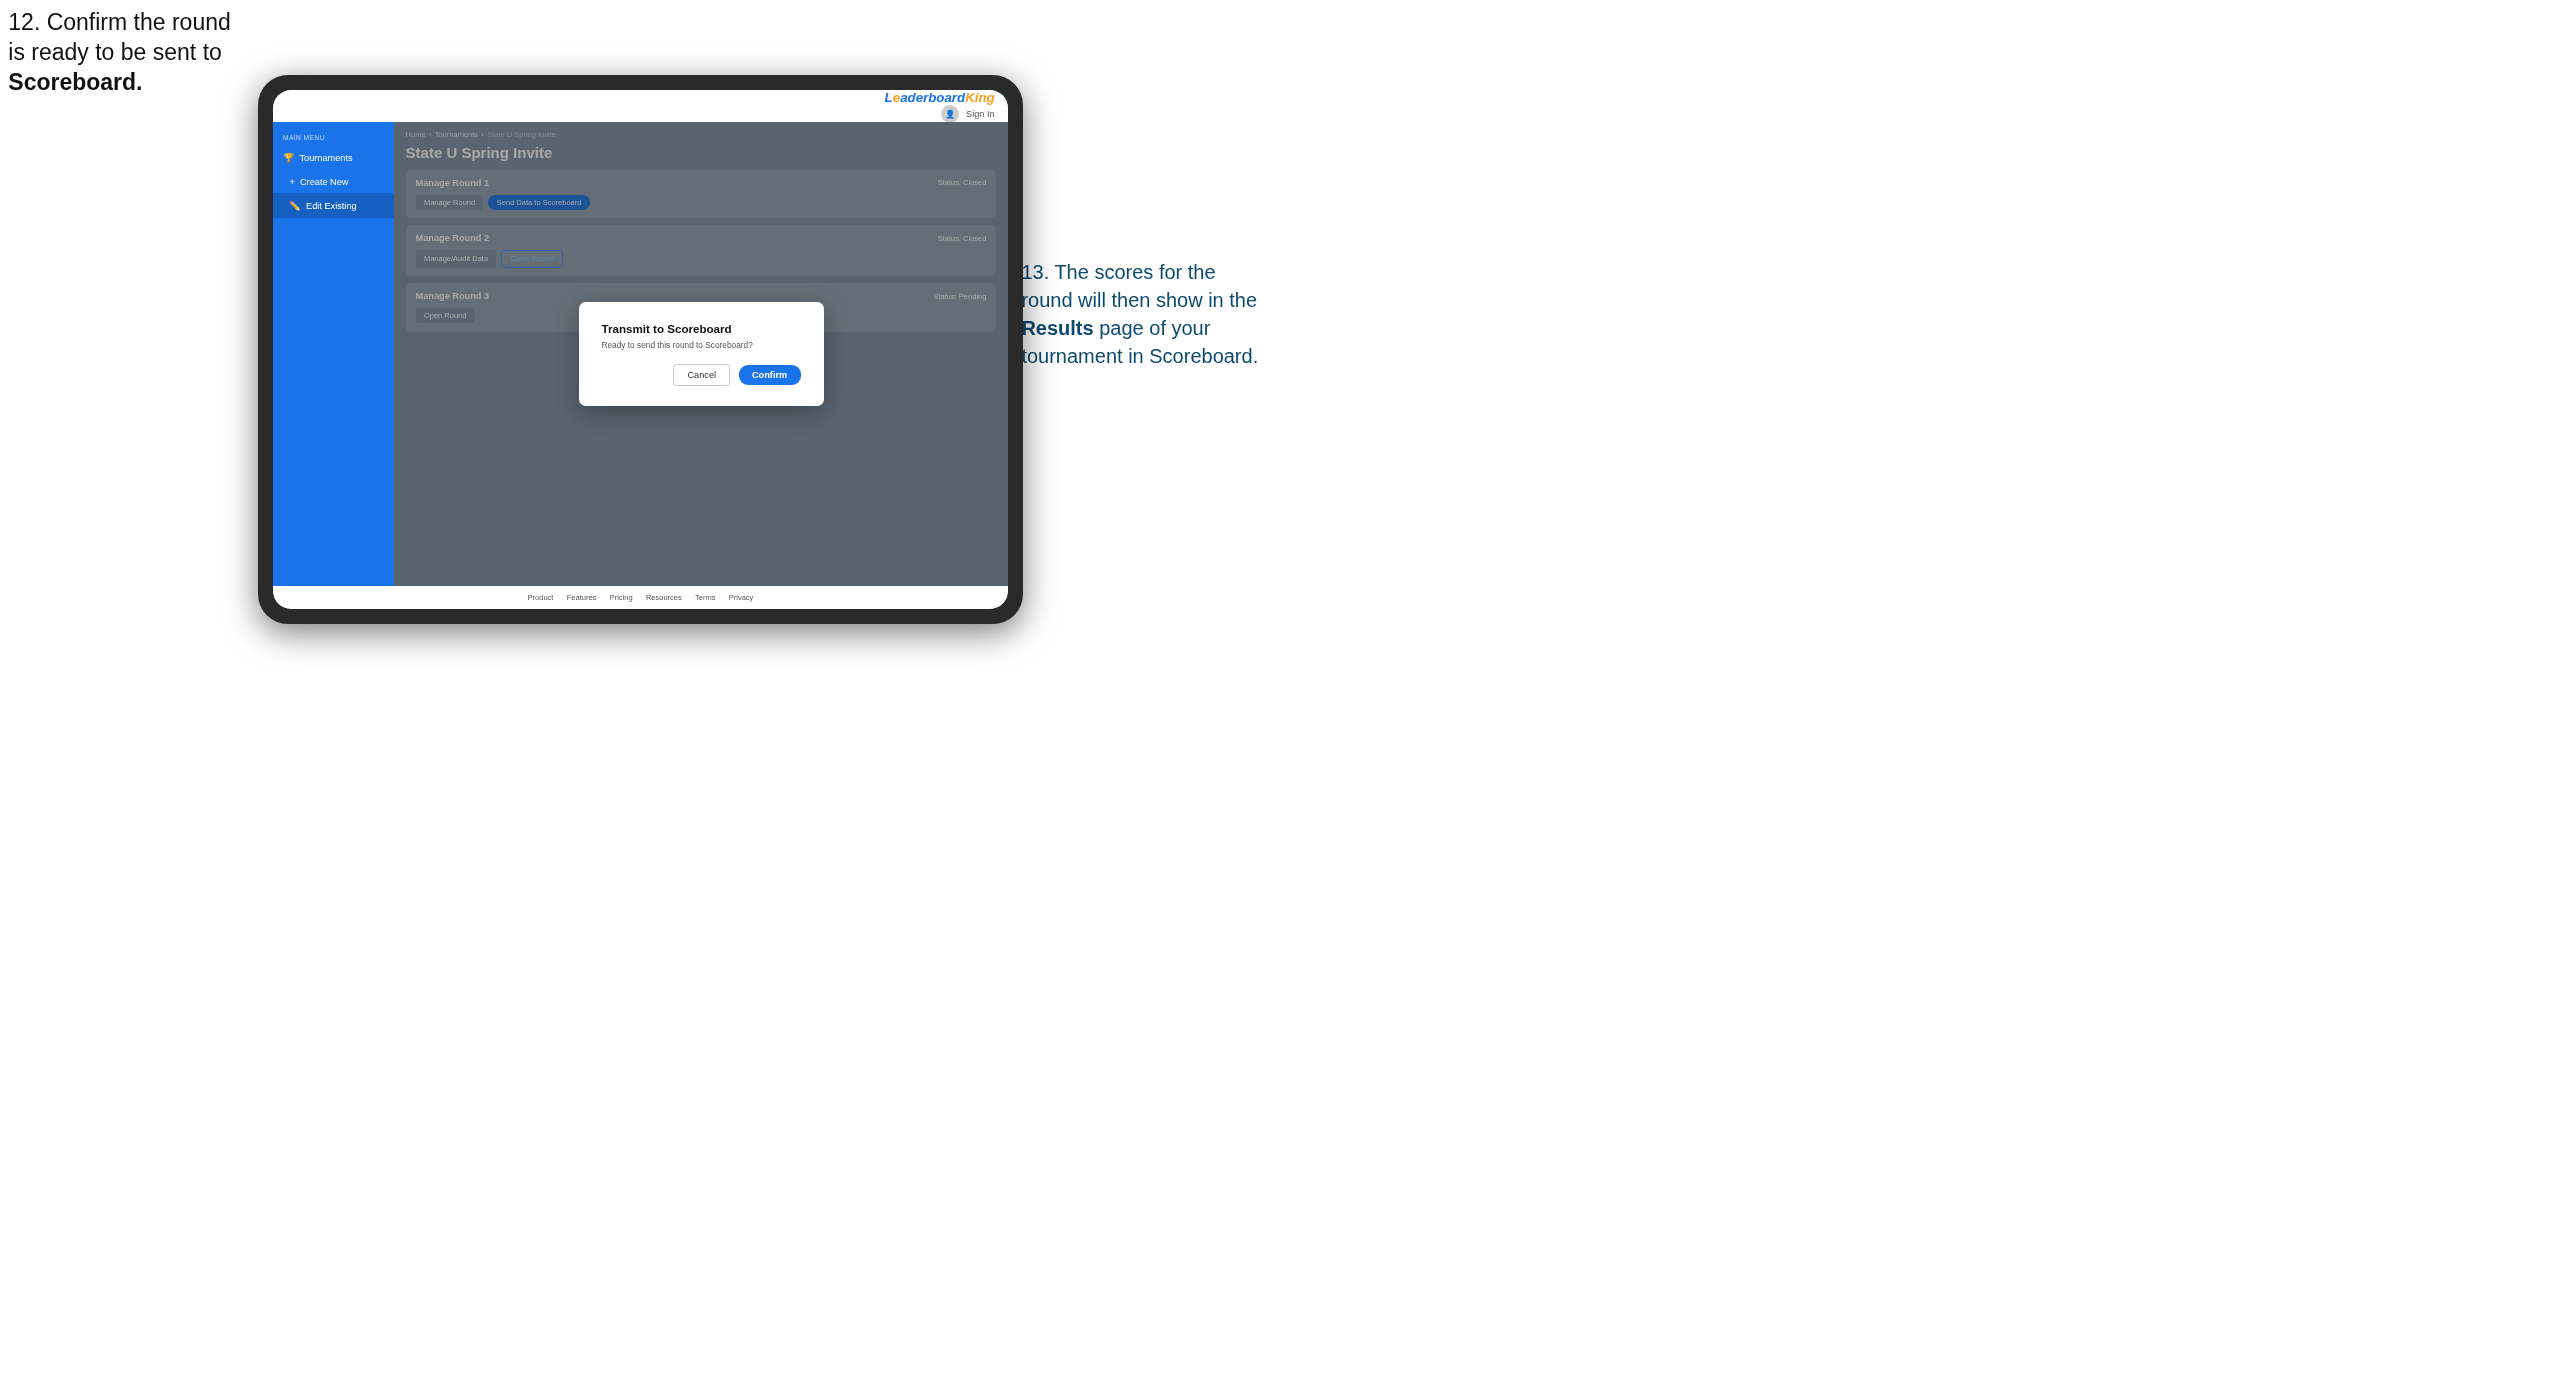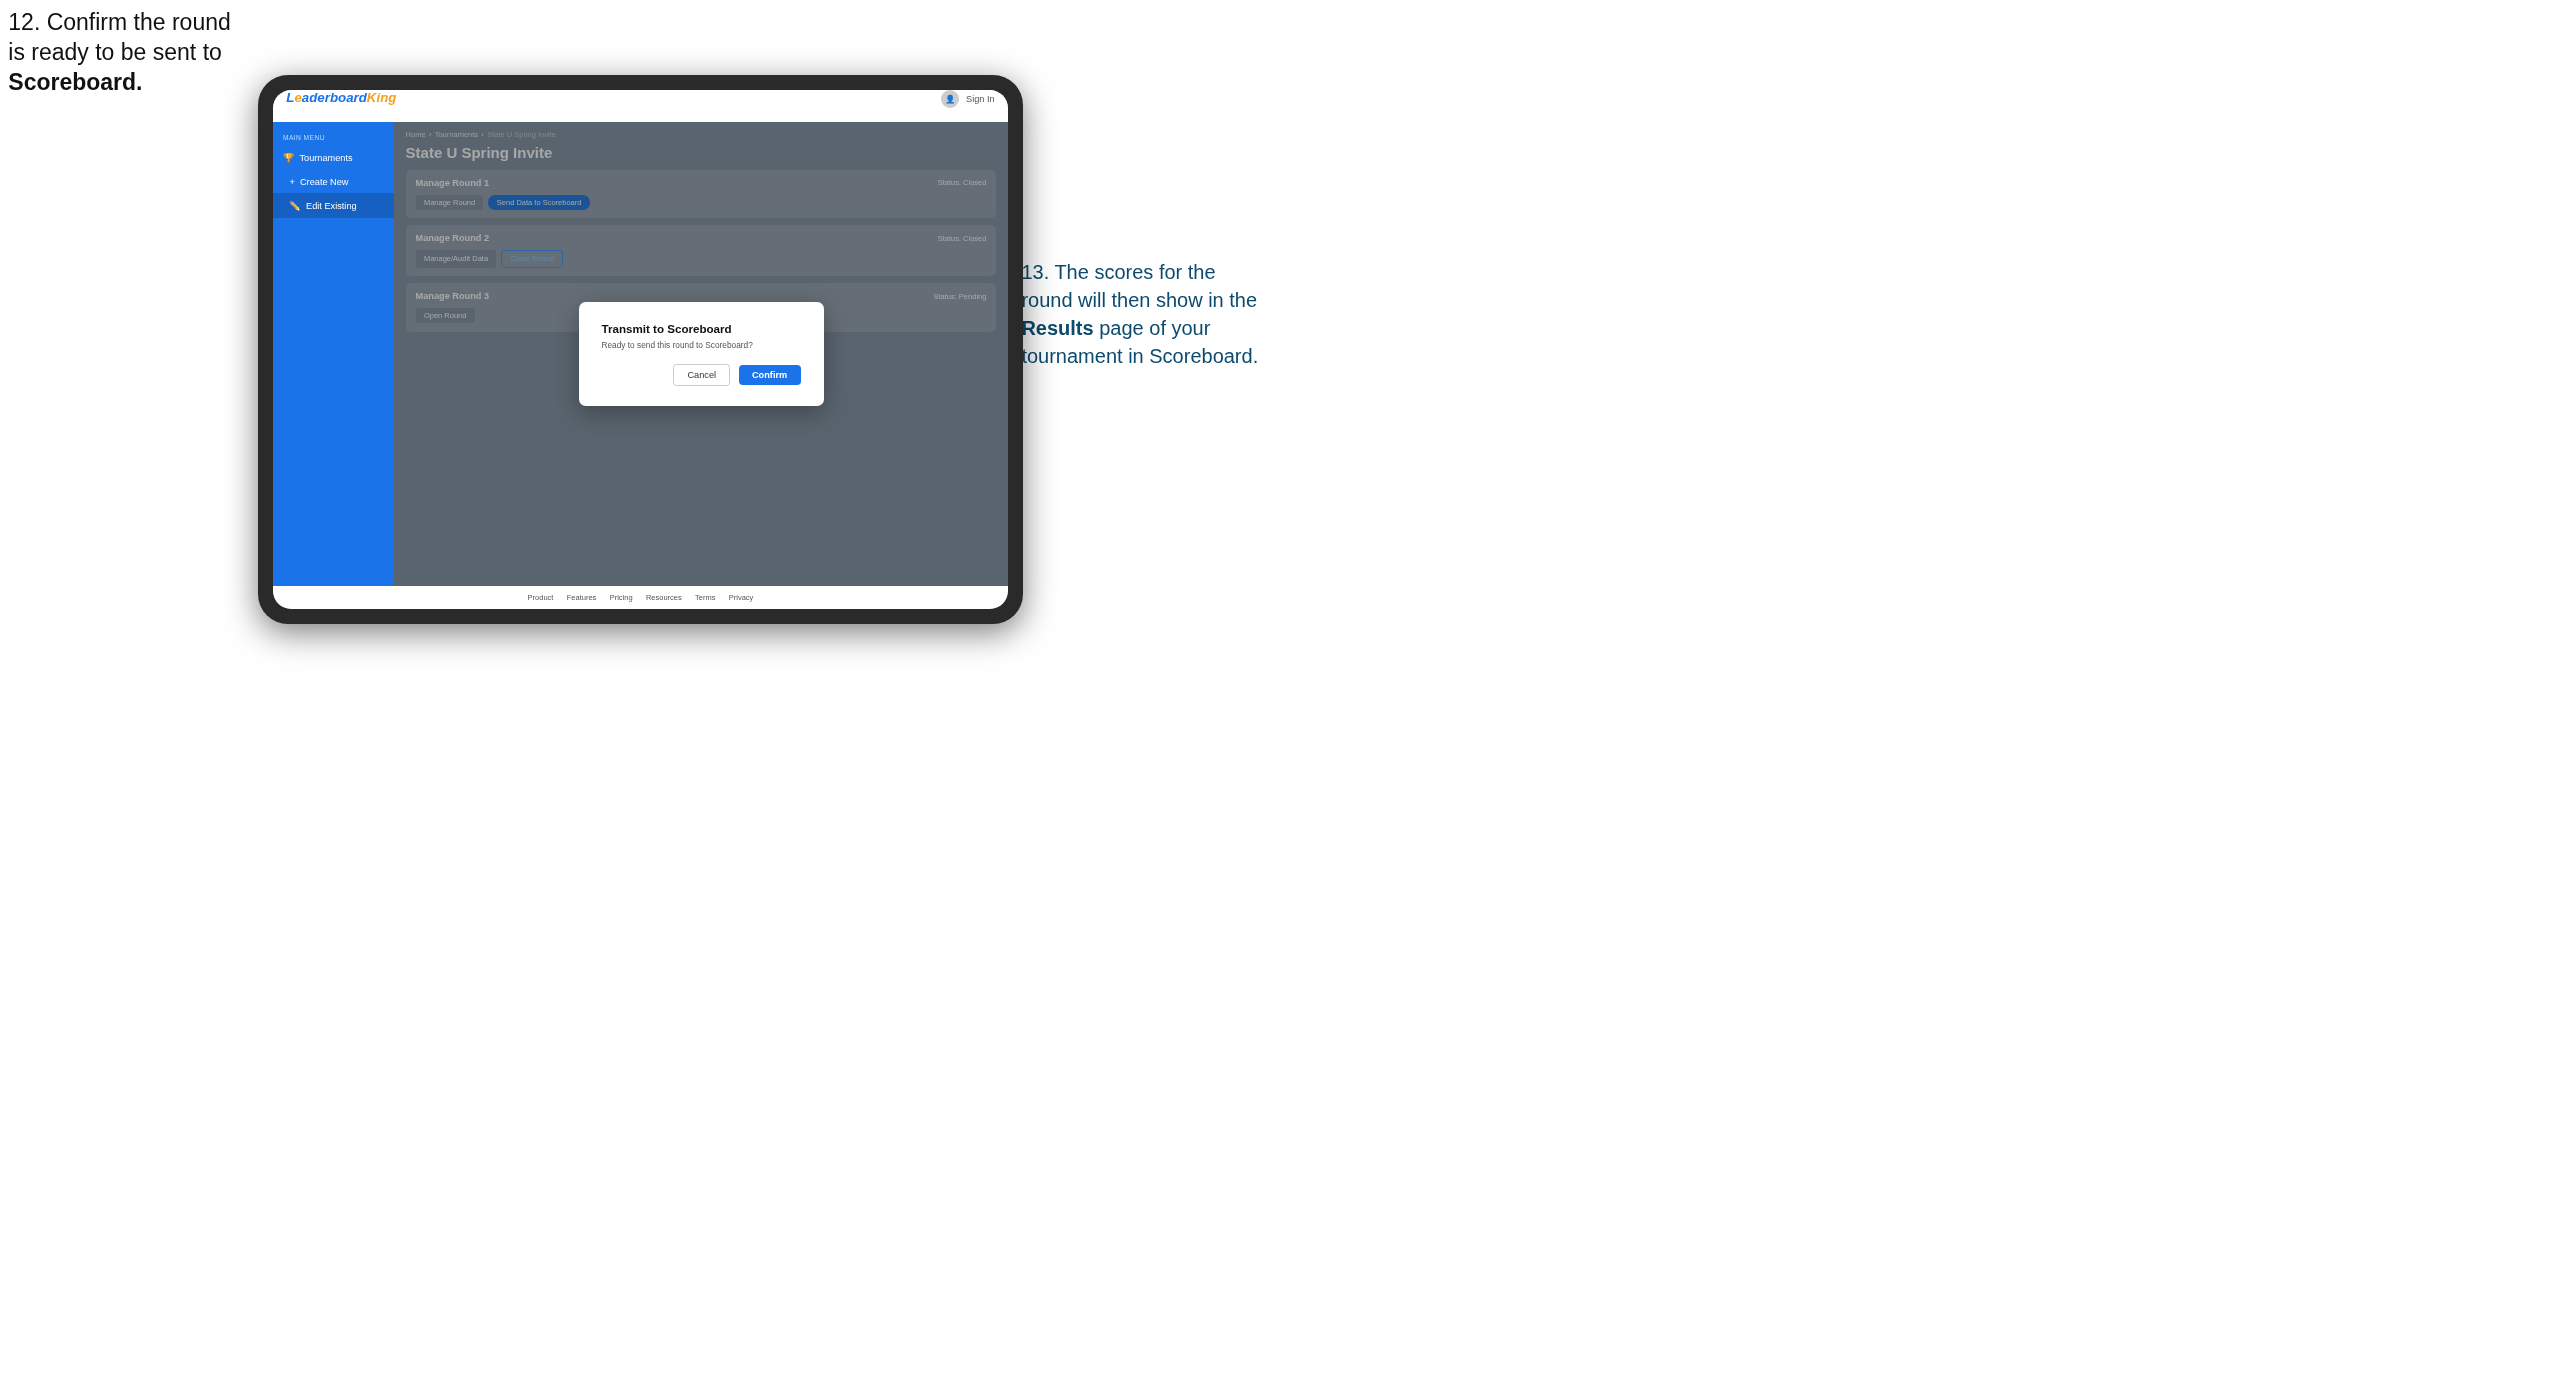--- a/index.html
+++ b/index.html
@@ -66,24 +66,25 @@
       position: relative;
       display: flex;
       flex-direction: column;
     }
 
     
     .top-nav {
       background: #ffffff;
       height: 32px;
       display: flex;
-      align-items: flex-start;
+      align-items: flex-end;
       justify-content: space-between;
       padding: 0 13.3px;
       flex-shrink: 0;
+      flex-direction: column;
     }
 
     .logo-area {
       display: flex;
       align-items: center;
     }
     .logo-text {
       font-size: 13.3px;
       font-weight: 700;
       color: #1a73e8;
@@ -285,21 +286,21 @@
       border: 0.8px solid #ccc;
       border-radius: 3.3px;
       background: #fff;
       font-size: 9.2px;
       cursor: pointer;
       color: #333;
     }
     .btn-confirm {
       padding: 5px 13.3px;
       border: none;
-      border-radius: 4px;
+      border-radius: 9px;
       background: #1a73e8;
       color: #fff;
       font-size: 9.2px;
       cursor: pointer;
       font-weight: 600;
     }
   </style>
 </head>
 <body>
 

